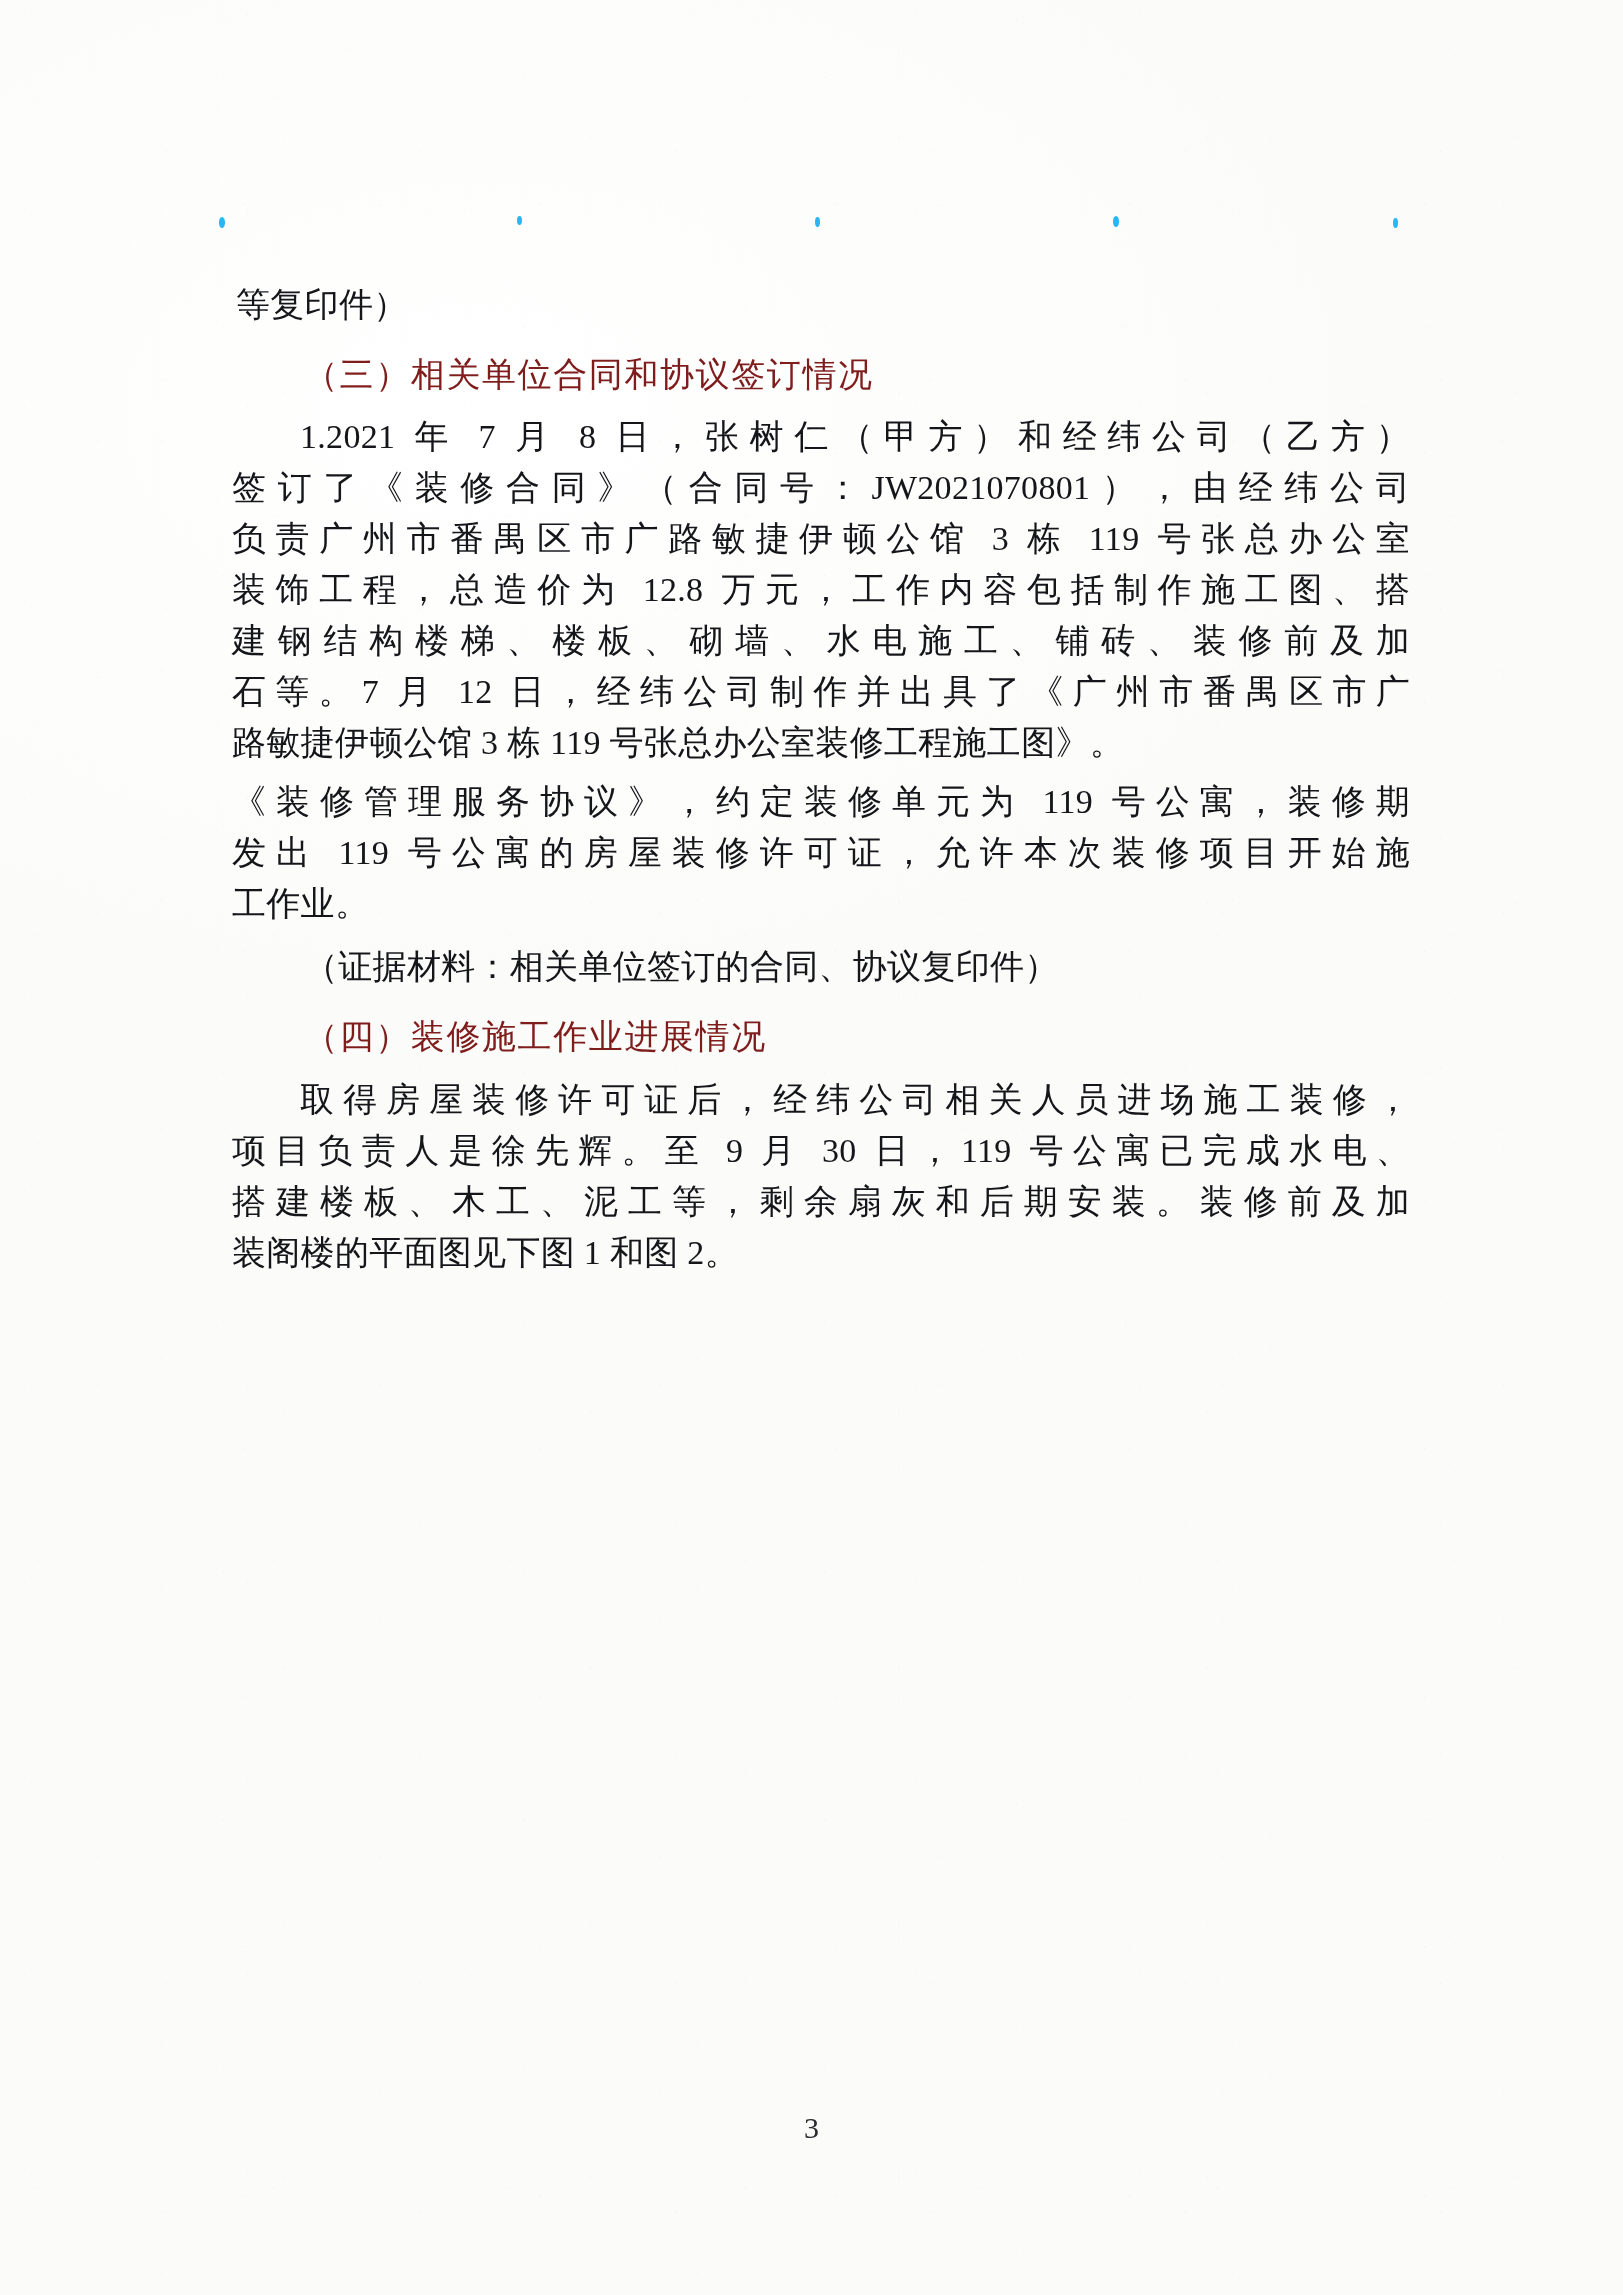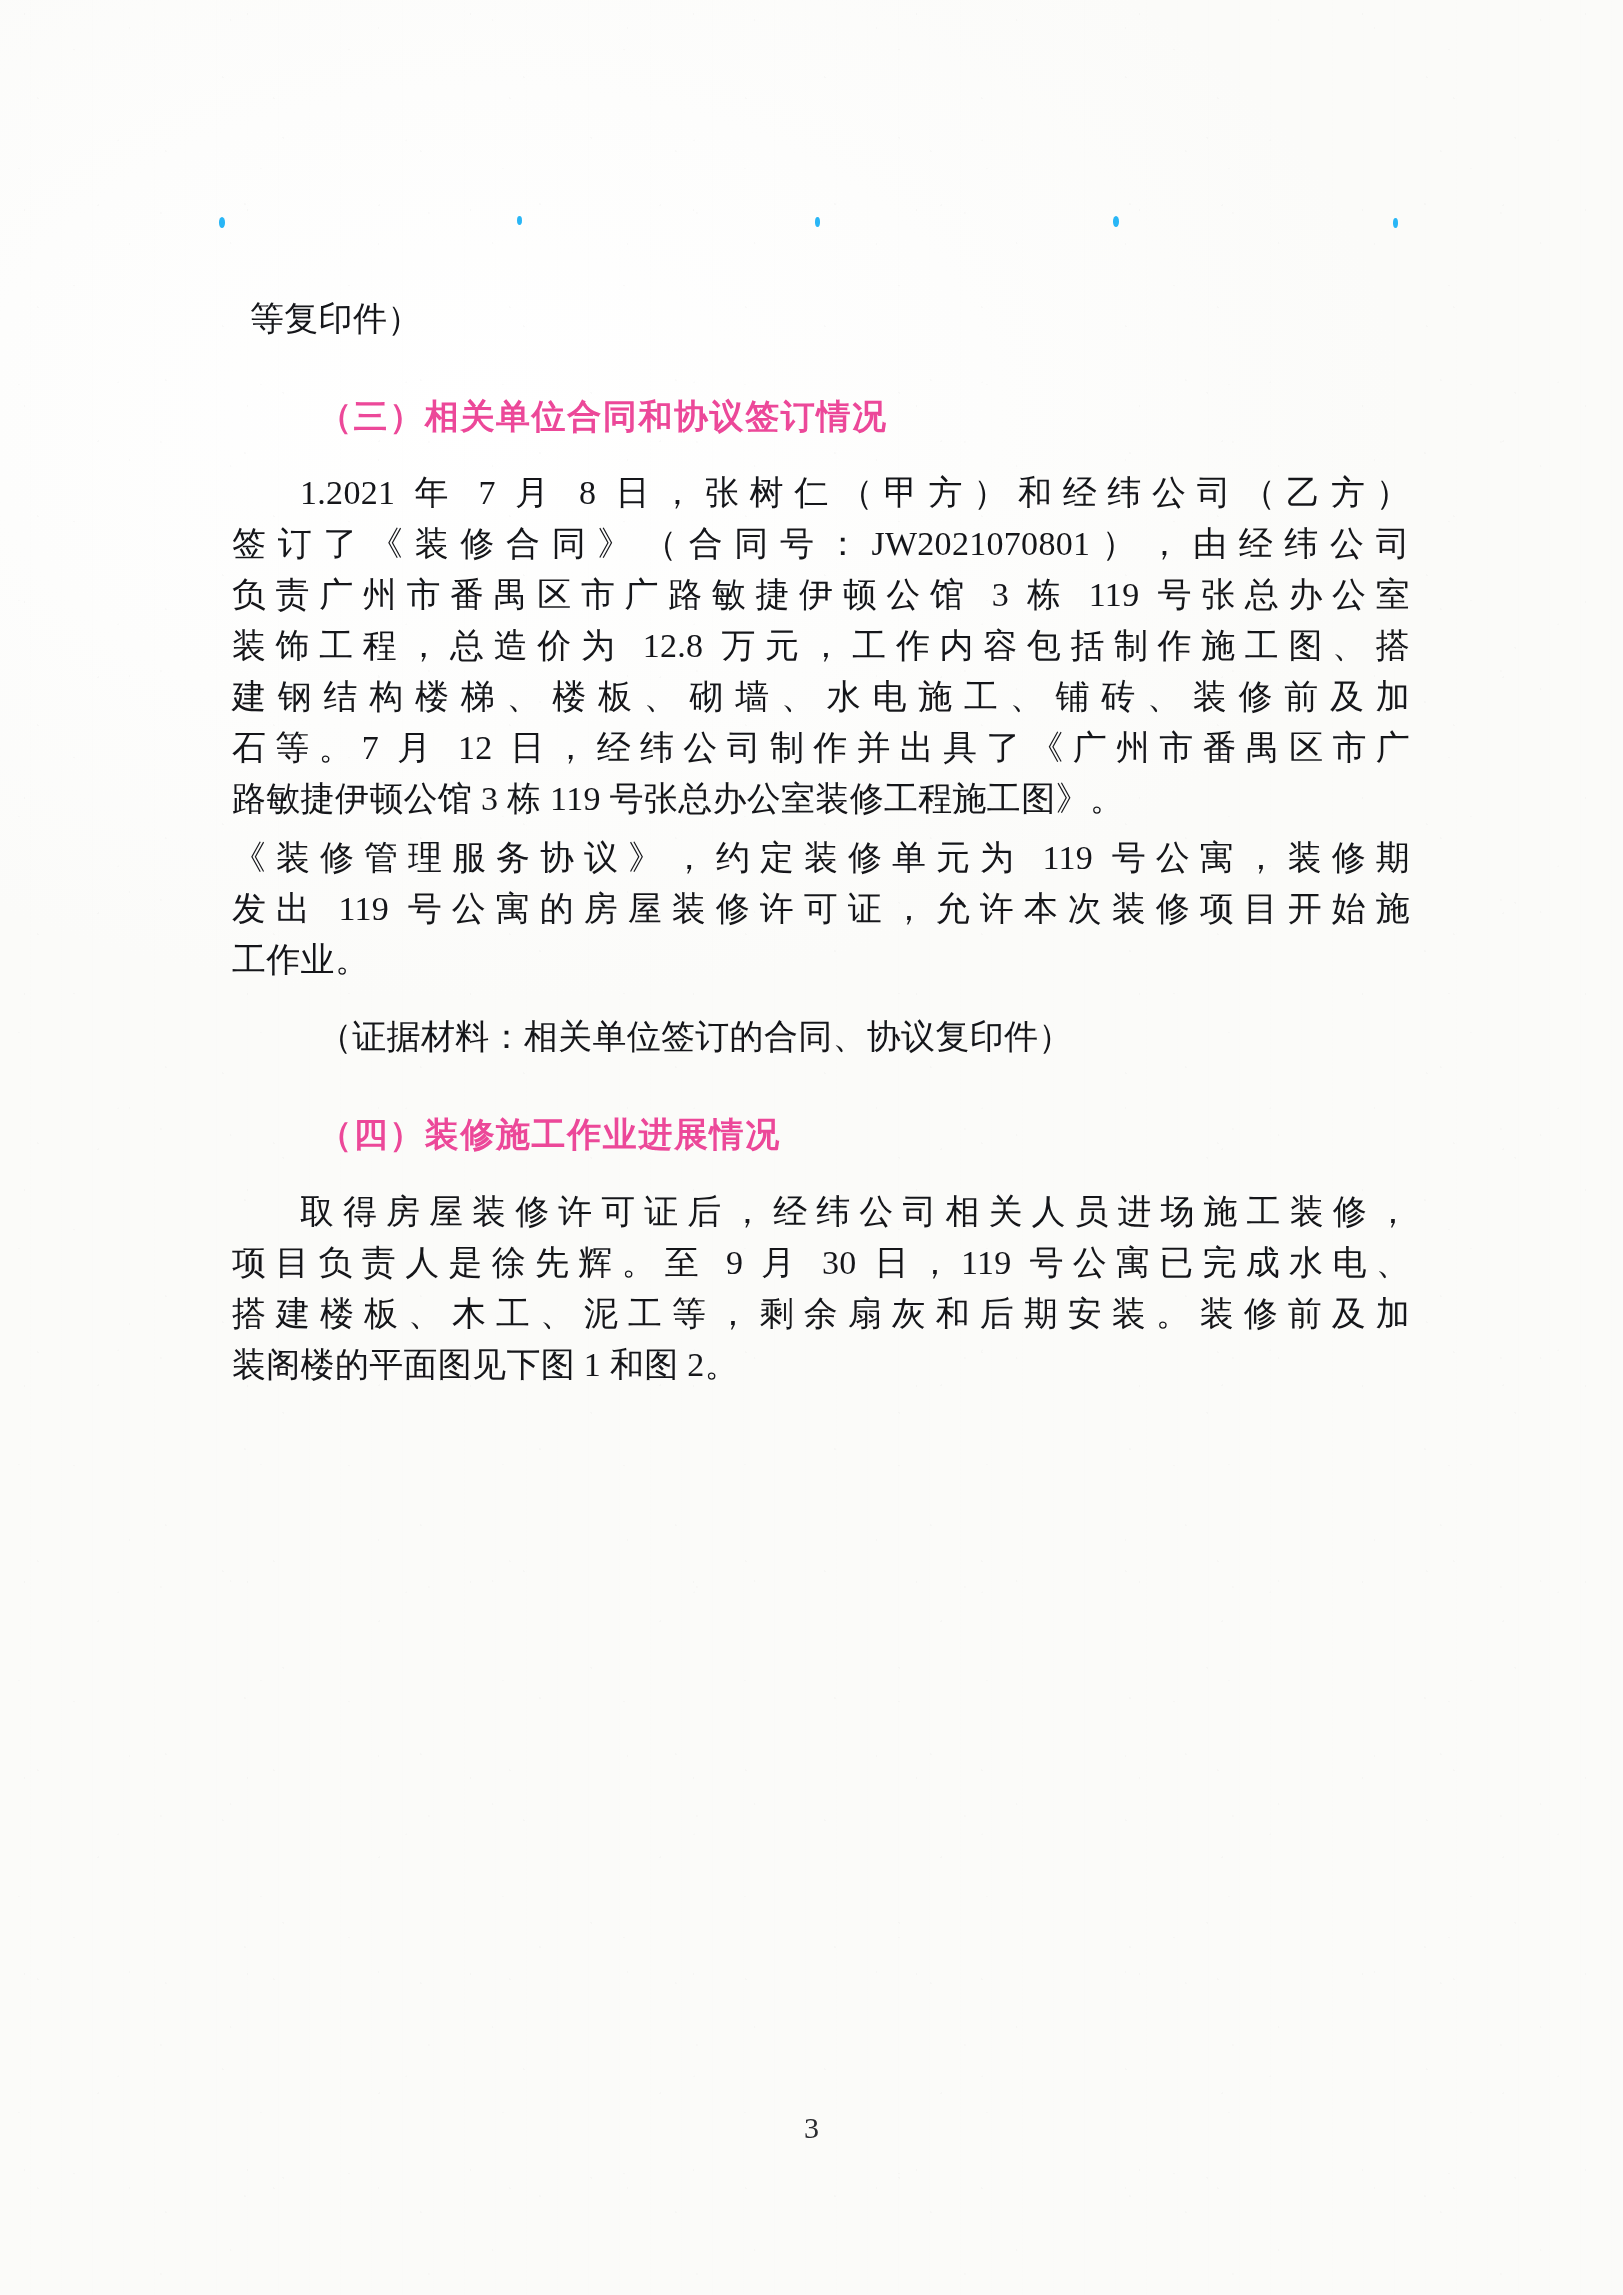--- a/index.html
+++ b/index.html
@@ -68,25 +68,25 @@
     white-space:pre;
     letter-spacing:0.3px;
     -webkit-font-smoothing:antialiased;
   }
   .line.just{
     white-space:normal;
     text-align:justify;
     text-align-last:justify;
   }
   .line.head{
-    font-weight:bold;
+    font-weight:normal;
     letter-spacing:1.6px;
-    color:#ec4899;
+    color:#7f1d1d;
   }
-  .blk{margin:18px;}
+  .blk{margin:4px;}
   .gap-head{height:10.5px;}
   .gap-para{height:7.9px;}
 
   
   #pageno{
     position:absolute;
     left:0;right:0;
     top:2111px;
     text-align:center;
     font-family:"Liberation Serif","DejaVu Serif",serif;

